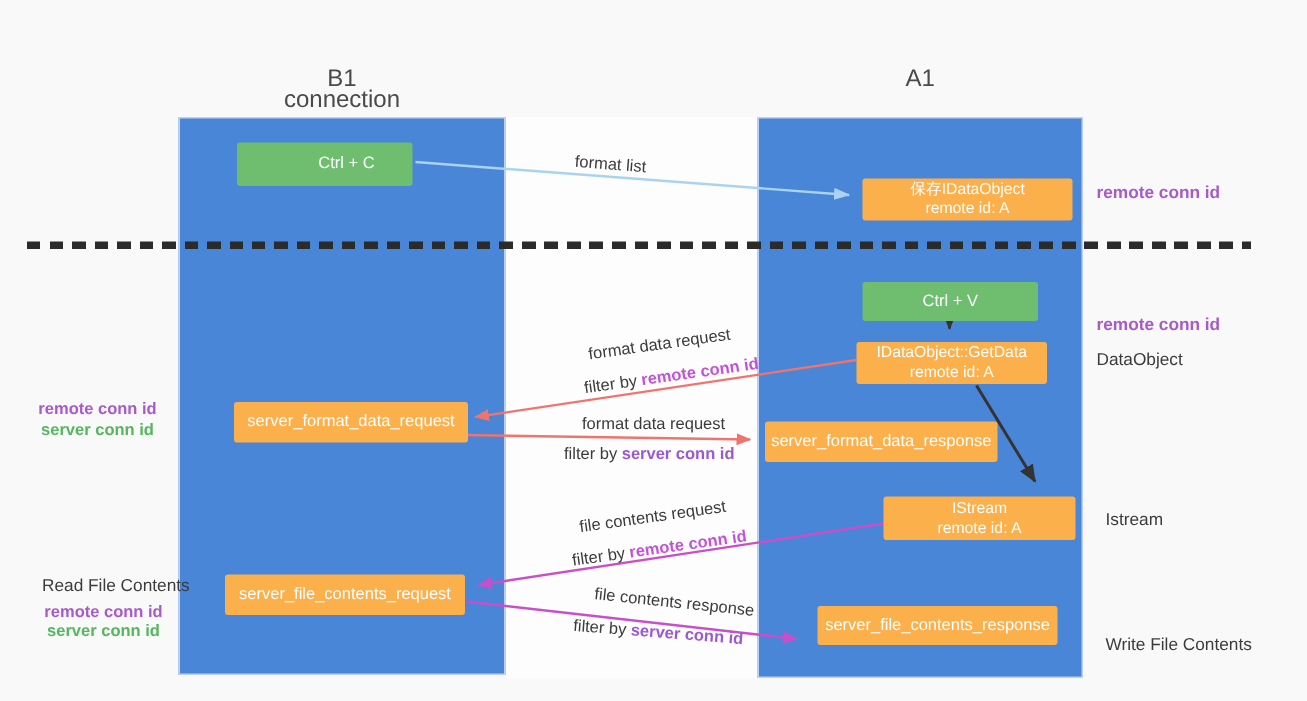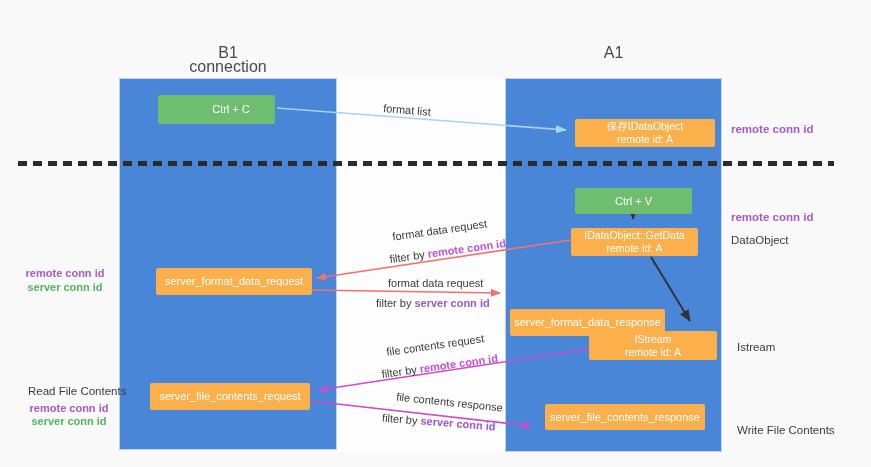--- a/index.html
+++ b/index.html
@@ -118,21 +118,21 @@
 
   <div class="box orange" style="left:571px; top:228px; width:127px; height:28px;">
     <div class="l2">IDataObject::GetData</div>
     <div class="l2">remote id: A</div>
   </div>
 
   <div class="box orange" style="left:156px; top:268px; width:156px; height:27px;">
     <div>server_format_data_request</div>
   </div>
 
-  <div class="box orange" style="left:510px; top:281px; width:155px; height:27px;margin-top:28px;">
+  <div class="box orange" style="left:510px; top:281px; width:155px; height:27px;">
     <div>server_format_data_response</div>
   </div>
 
   <div class="box orange" style="left:589px; top:331px; width:128px; height:29px;">
     <div class="l2">IStream</div>
     <div class="l2">remote id: A</div>
   </div>
 
   <div class="box orange" style="left:150px; top:383px; width:160px; height:27px;">
     <div>server_file_contents_request</div>

